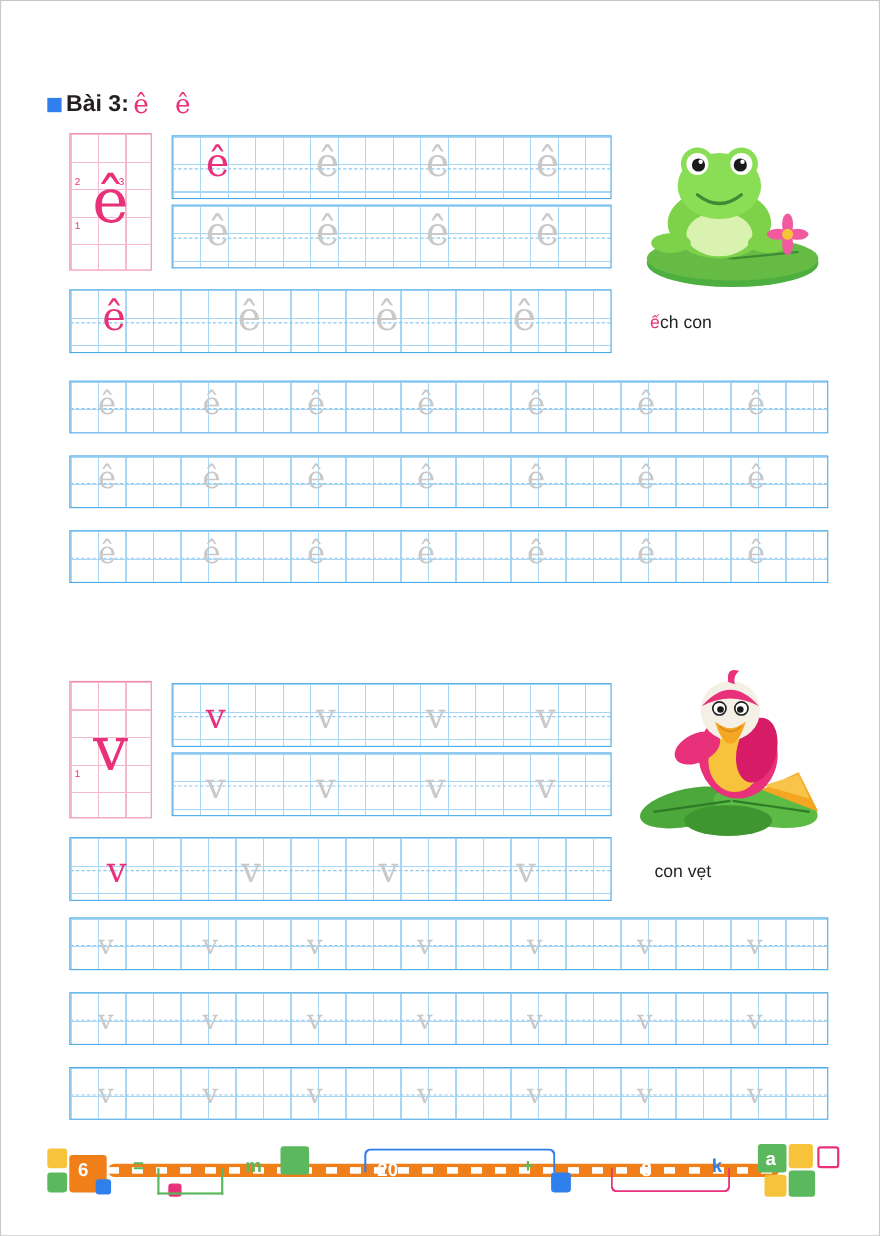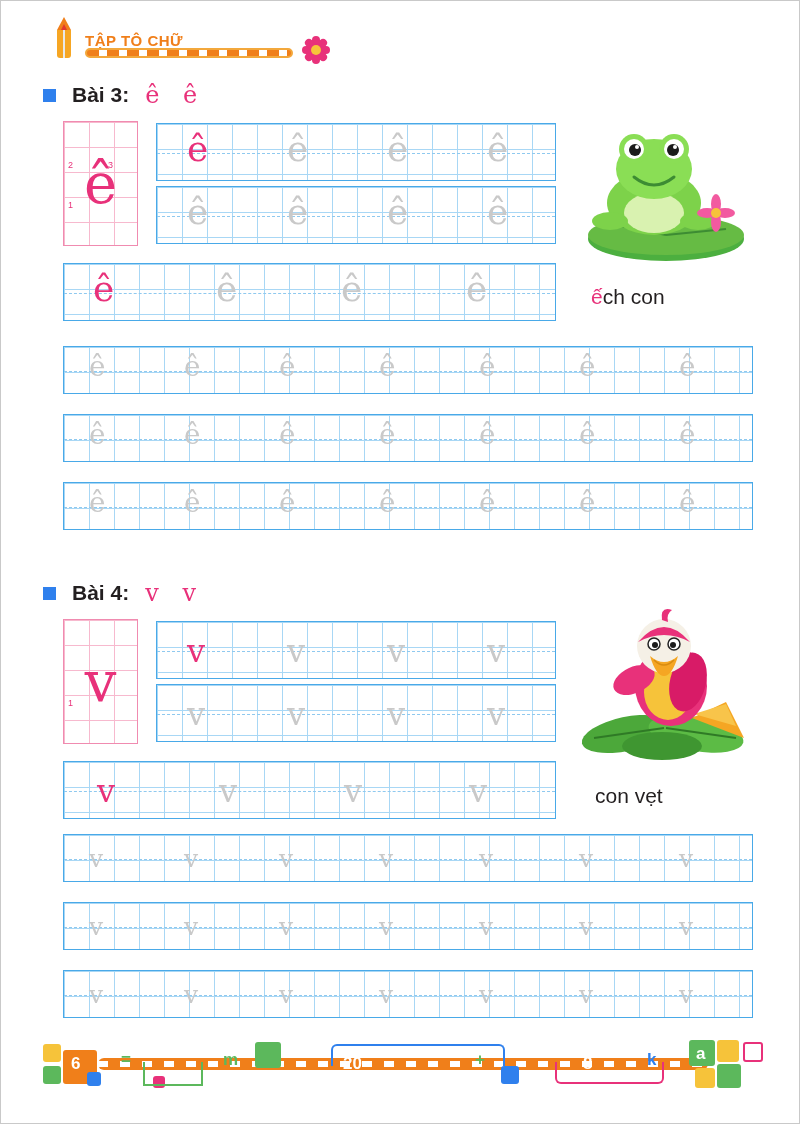--- a/index.html
+++ b/index.html
@@ -54,21 +54,21 @@
   }
   .flower .p2{transform:rotate(45deg);}
   .flower .p3{transform:rotate(90deg);}
   .flower .p4{transform:rotate(135deg);}
   .flower .core{
     position:absolute;left:10px;top:10px;width:10px;height:10px;
     background:#f6c33a;border-radius:50%;
   }
 
   
-  .ex-head{position:absolute;display:flex;align-items:center;gap:16px;}
+  .ex-head{position:absolute;display:flex;align-items:center;gap:4px;}
   .blue-sq{width:13px;height:13px;background:#2f80ed;}
   .ex-label{font-size:21px;font-weight:bold;color:#231f20;}
   .ex-letters{font-size:24px;color:#e8317a;letter-spacing:8px;
      font-family:"DejaVu Serif", serif;}
 
   
   .gridbox{
     position:absolute;box-sizing:border-box;
     border:1px solid #49a9e8;
     background-image:
@@ -98,21 +98,21 @@
   
   .ltr{
     position:absolute;font-family:"DejaVu Serif", serif;line-height:1;
     user-select:none;
   }
   .ltr.pink{color:#e8317a;}
   .ltr.ghost{color:#c9c9c9;}
 
   
   .caption{
-    position:absolute;font-size:21px;color:#231f20;
+    position:absolute;font-size:16px;color:#231f20;
   }
   .caption .hl{color:#e8317a;}
 
   
   .pic{position:absolute;}
 
   
   .footer{
     position:absolute;left:42px;top:1035px;width:716px;height:60px;
   }
@@ -125,36 +125,20 @@
     background:repeating-linear-gradient(90deg,#ffffff 0 10px,transparent 10px 22px);
   }
   .f-sq{position:absolute;border-radius:3px;}
   .f-text{position:absolute;font-weight:bold;font-size:17px;}
 </style>
 </head>
 <body>
 
 <div class="page">
 
-  <div class="header">
-    <div class="pen">
-      <div class="nib"></div>
-        <div class="nib2"></div>
-        <div class="body"></div>
-    </div>
-    <div class="header-title">TẬP TÔ CHỮ</div>
-    <div class="header-rule"></div>
-    <div class="flower">
-      <div class="petal"></div>
-      <div class="petal p2"></div>
-      <div class="petal p3"></div>
-      <div class="petal p4"></div>
-      <div class="core"></div>
-    </div>
-  </div>
 
   <div class="ex-head" style="left:42px;top:80px;">
     <div class="blue-sq"></div>
     <div class="ex-label">Bài 3:</div>
     <div class="ex-letters">ê ê</div>
   </div>
 
   <div class="model" style="left:62px;top:120px;width:75px;height:125px;">
     <div class="num" style="left:4px;top:78px;">1</div>
     <div class="num" style="left:4px;top:38px;">2</div>
@@ -249,25 +233,20 @@
       <ellipse cx="0" cy="9" rx="5" ry="10" fill="#f25aa0"></ellipse>
       <ellipse cx="-9" cy="0" rx="10" ry="5" fill="#f25aa0"></ellipse>
       <circle cx="0" cy="0" r="5" fill="#f6c33a"></circle>
     </g>
   </svg>
 
   <div class="caption" style="left:590px;top:284px;">
     <span class="hl">ế</span><span>ch con</span>
   </div>
 
-  <div class="ex-head" style="left:42px;top:578px;">
-    <div class="blue-sq"></div>
-    <div class="ex-label">Bài 4:</div>
-    <div class="ex-letters">v v</div>
-  </div>
 
   <div class="model" style="left:62px;top:618px;width:75px;height:125px;">
     <div class="num" style="left:4px;top:78px;">1</div>
     <div class="glyph">v</div>
   </div>
 
   <div class="gridbox" style="left:155px;top:620px;width:400px;height:58px;">
     <div class="midline" style="top:29px;"></div>
   </div>
   <div class="ltr pink" style="left:186px;top:634px;font-size:32px;">v</div>

